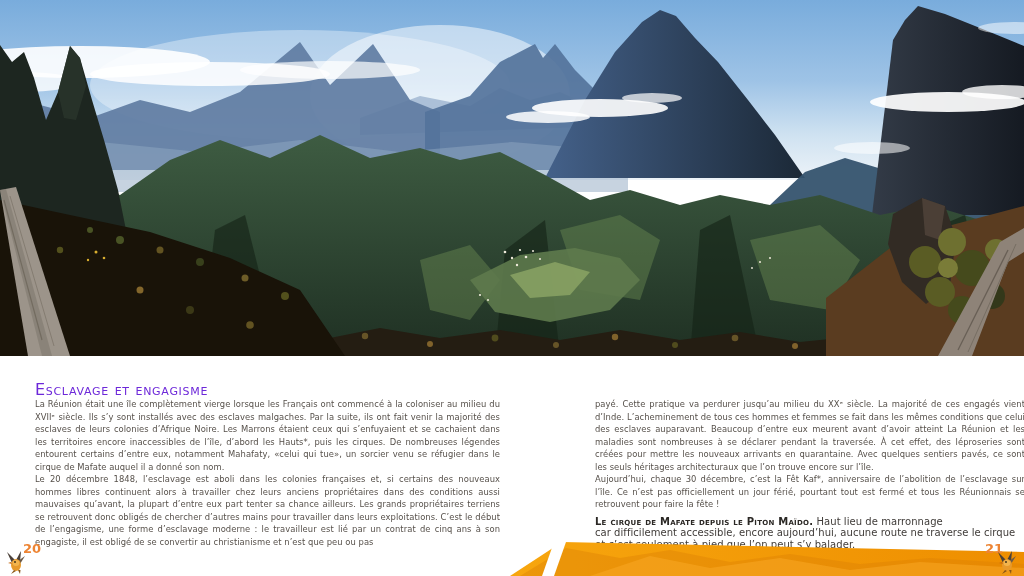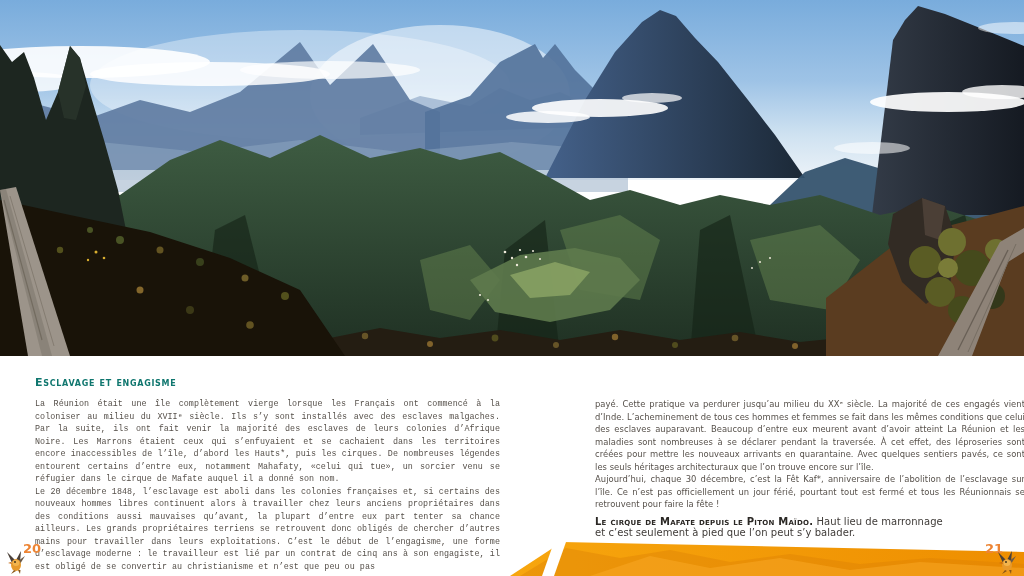--- a/index.html
+++ b/index.html
@@ -5,27 +5,27 @@
   html,body{margin:0;padding:0;}
   body{
     width:1024px;height:576px;position:relative;overflow:hidden;
     background:#ffffff;
     font-family:"DejaVu Sans","Liberation Sans",sans-serif;
   }
   .spread{position:absolute;inset:0;}
   .photo{position:absolute;left:0;top:0;width:1024px;height:356px;display:block;}
   .heading{
     position:absolute;left:35px;top:369px;
-    font-size:11px;font-weight:700;font-variant:small-caps;
-    letter-spacing:.7px;color:#0f766e;
+    font-size:16px;font-weight:400;font-variant:small-caps;
+    letter-spacing:.7px;color:#6d28d9;
   }
   .col{position:absolute;top:398px;font-size:8.4px;line-height:12.5px;
        color:#56504A;text-align:justify;letter-spacing:.05px;}
   .col p{margin:0;}
-  .col-left{left:35px;width:465px;font-family:Liberation Mono, monospace;}
+  .col-left{left:35px;width:465px;}
   .col-right{left:595px;width:430px;}
   .caption{margin-top:5px;text-align:left;color:#3F3B38;font-size:10px;line-height:11.6px;}
   .cap-title{font-weight:700;font-variant:small-caps;color:#2B2825;letter-spacing:.25px;}
   .pageno{position:absolute;color:#ED8433;font-size:13px;font-weight:700;}
   .pageno-left{left:23px;top:541px;}
   .pageno-right{left:985px;top:541px;}
   .bird{position:absolute;width:24px;height:24px;}
   .bird-left{left:5px;top:550px;}
   .bird-right{left:996px;top:550px;}
   .band{position:absolute;left:500px;top:540px;width:524px;height:36px;display:block;}
@@ -198,20 +198,21 @@
   <div class="col col-left">
     <p>La Réunion était une île complètement vierge lorsque les Français ont commencé à la coloniser au milieu du XVIIᵉ siècle. Ils s’y sont installés avec des esclaves malgaches. Par la suite, ils ont fait venir la majorité des esclaves de leurs colonies d’Afrique Noire. Les Marrons étaient ceux qui s’enfuyaient et se cachaient dans les territoires encore inaccessibles de l’île, d’abord les Hauts*, puis les cirques. De nombreuses légendes entourent certains d’entre eux, notamment Mahafaty, «celui qui tue», un sorcier venu se réfugier dans le cirque de Mafate auquel il a donné son nom.</p>
     <p>Le 20 décembre 1848, l’esclavage est aboli dans les colonies françaises et, si certains des nouveaux hommes libres continuent alors à travailler chez leurs anciens propriétaires dans des conditions aussi mauvaises qu’avant, la plupart d’entre eux part tenter sa chance ailleurs. Les grands propriétaires terriens se retrouvent donc obligés de chercher d’autres mains pour travailler dans leurs exploitations. C’est le début de l’engagisme, une forme d’esclavage moderne : le travailleur est lié par un contrat de cinq ans à son engagiste, il est obligé de se convertir au christianisme et n’est que peu ou pas</p>
   </div>
 
   <div class="col col-right">
     <p>payé. Cette pratique va perdurer jusqu’au milieu du XXᵉ siècle. La majorité de ces engagés vient d’Inde. L’acheminement de tous ces hommes et femmes se fait dans les mêmes conditions que celui des esclaves auparavant. Beaucoup d’entre eux meurent avant d’avoir atteint La Réunion et les maladies sont nombreuses à se déclarer pendant la traversée. À cet effet, des léproseries sont créées pour mettre les nouveaux arrivants en quarantaine. Avec quelques sentiers pavés, ce sont les seuls héritages architecturaux que l’on trouve encore sur l’île.</p>
     <p>Aujourd’hui, chaque 30 décembre, c’est la Fêt Kaf*, anniversaire de l’abolition de l’esclavage sur l’île. Ce n’est pas officiellement un jour férié, pourtant tout est fermé et tous les Réunionnais se retrouvent pour faire la fête !</p>
     <div class="caption">
       <div><span class="cap-title">Le cirque de Mafate depuis le Piton Maïdo.</span><span> Haut lieu de marronnage</span></div>
+      <div>car difficilement accessible, encore aujourd’hui, aucune route ne traverse le cirque</div>
       <div>et c’est seulement à pied que l’on peut s’y balader.</div>
     </div>
   </div>
 
   <svg class="band" viewBox="0 0 524 36" preserveAspectRatio="none">
     <defs>
       <linearGradient id="bandg" x1="0" y1="0" x2="1" y2="0">
         <stop offset="0" stop-color="#F7A60E"></stop>
           <stop offset="1" stop-color="#EE8E00"></stop>
       </linearGradient>

